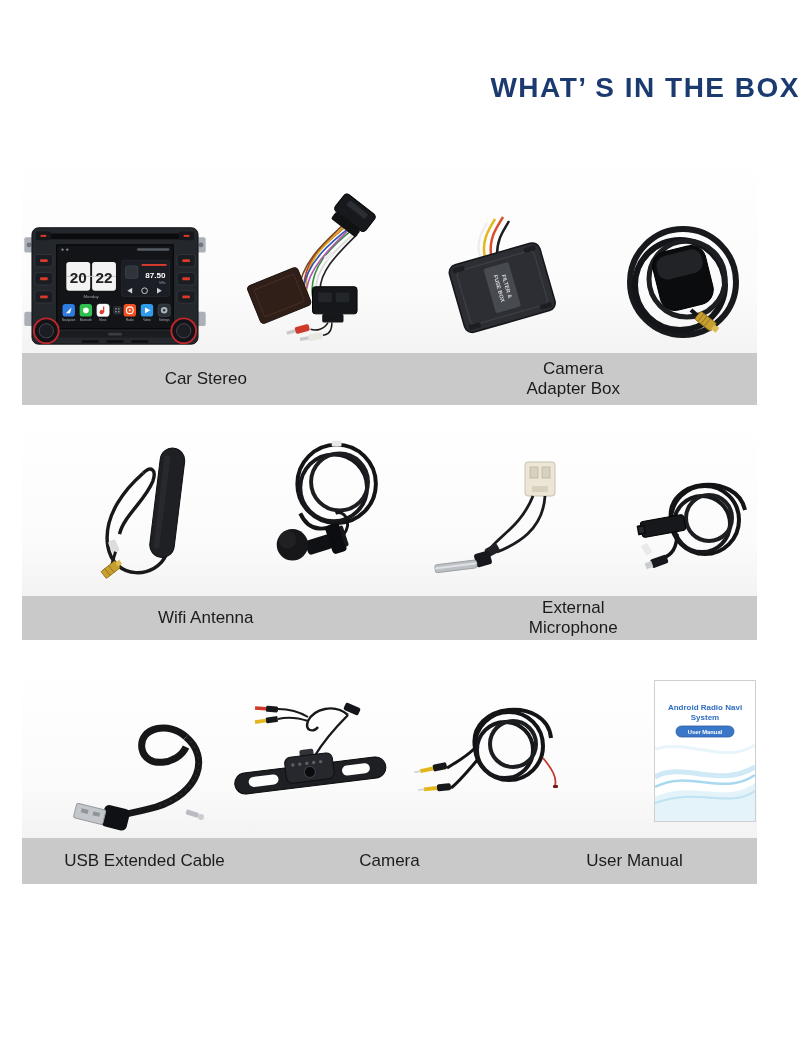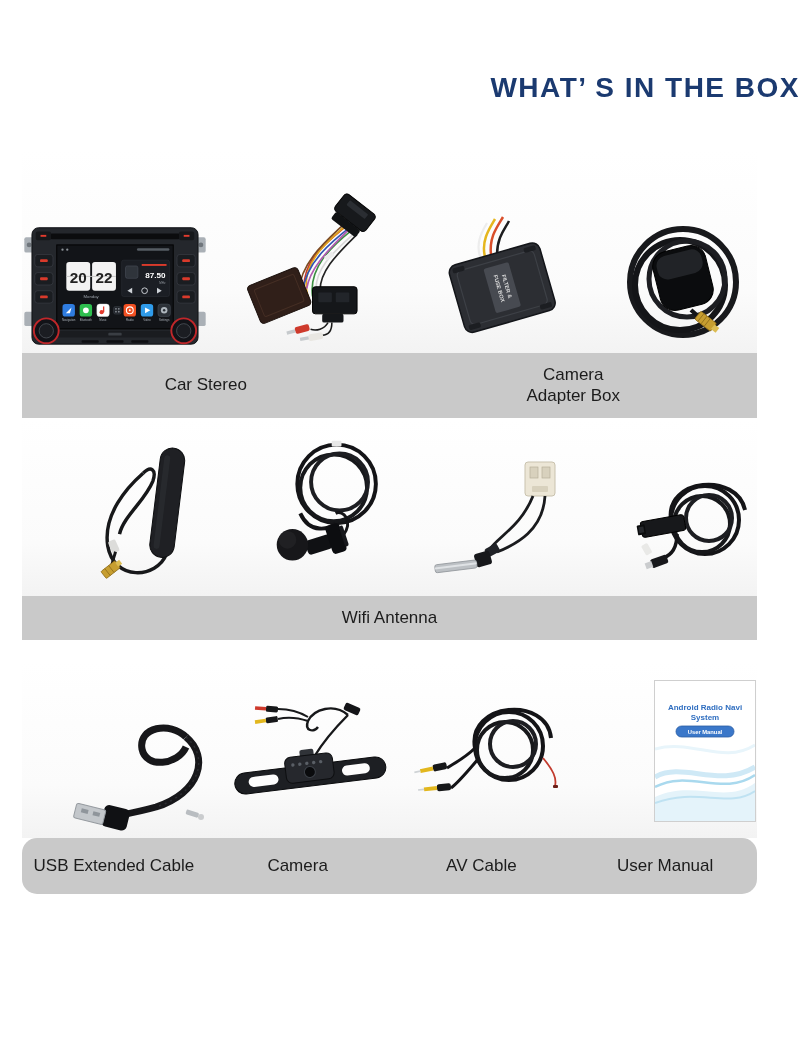--- a/index.html
+++ b/index.html
@@ -11,23 +11,23 @@
   .sec1 { top:150px; }
   .sec2 { top:420px; }
   .sec3 { top:662px; }
   .imgrow { display:flex; align-items:flex-end;
             background:linear-gradient(180deg,#ffffff 0%,#fbfbfb 70%,#f3f3f3 100%); }
   .sec1 .imgrow { height:203px; }
   .sec2 .imgrow { height:176px; }
   .sec3 .imgrow { height:176px;text-decoration:underline; }
   .cell { flex:1 1 0; display:flex; justify-content:flex-end; align-items:flex-end; min-width:0; }
   .labelbar { display:flex; background:#c9c9c9; }
-  .sec1 .labelbar { height:65px; }
+  .sec1 .labelbar { height:52px; }
   .sec2 .labelbar { height:44px; }
-  .sec3 .labelbar { height:56px;border-radius:15px; }
+  .sec3 .labelbar { height:46px; }
   .lab { flex:1 1 0; display:flex; align-items:center; justify-content:center; text-align:center;
          font-size:17px; line-height:1.18; color:#1c1c1c; white-space:pre-line; }
   svg { display:block; }
   svg text { font-family:"Liberation Sans", sans-serif; }
 </style>
 </head>
 <body>
 
 <div class="page">
 
@@ -289,20 +289,22 @@
           <g transform="rotate(-20 52 104)">
             <rect x="44" y="99" width="17" height="9" rx="2" fill="#17181b"></rect>
             <rect x="38" y="100.5" width="7" height="6" fill="#caccce"></rect>
           </g>
         </svg>
       </div>
     </div>
 
     <div class="labelbar">
       <div class="lab">Wifi Antenna</div>
+      <div class="lab">External
+Microphone</div>
     </div>
   </div>
 
   <div class="section sec3">
     <div class="imgrow">
 
       <div class="cell">
         <svg width="168" height="118" viewBox="0 0 168 118" style="margin-bottom:3px">
           <path d="M148,20 C172,40 162,76 118,90 C100,95 88,97 78,99" stroke="#17171a" stroke-width="7" fill="none"></path>
           <path d="M148,20 C132,4 100,10 104,32 C108,52 140,48 148,30" stroke="#17171a" stroke-width="7" fill="none"></path>
@@ -391,18 +393,17 @@
           <text x="52" y="41" font-size="8" font-weight="bold" fill="#2f6ec0" text-anchor="middle">System</text>
           <rect x="23" y="47" width="58" height="11" rx="5.5" fill="#3a77c9" stroke="#2c5ea3" stroke-width="0.8"></rect>
           <text x="52" y="55" font-size="5.8" font-weight="bold" fill="#ffffff" text-anchor="middle">User Manual</text>
         </svg>
       </div>
     </div>
 
     <div class="labelbar">
       <div class="lab">USB Extended Cable</div>
       <div class="lab">Camera</div>
-      <div class="lab">AV Cable</div>
       <div class="lab">User Manual</div>
     </div>
   </div>
 
 </div>
 
 </body></html>

